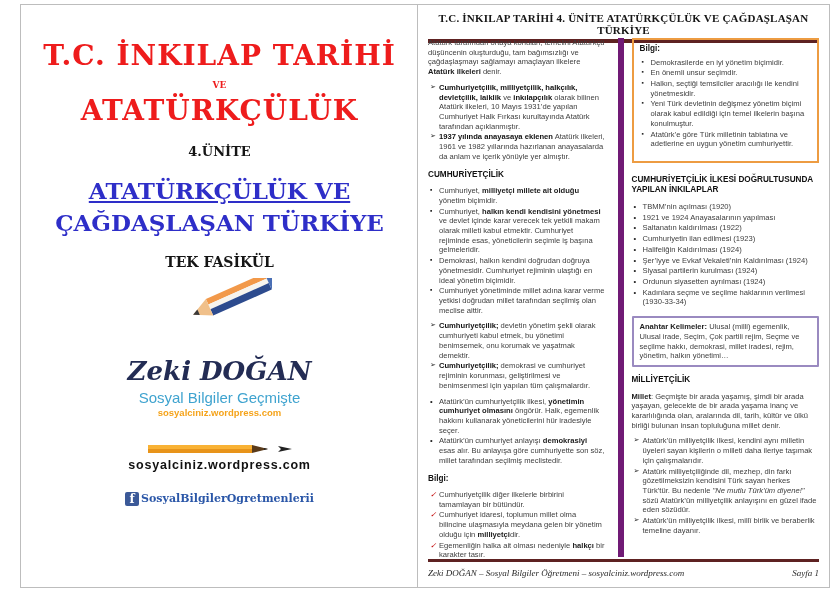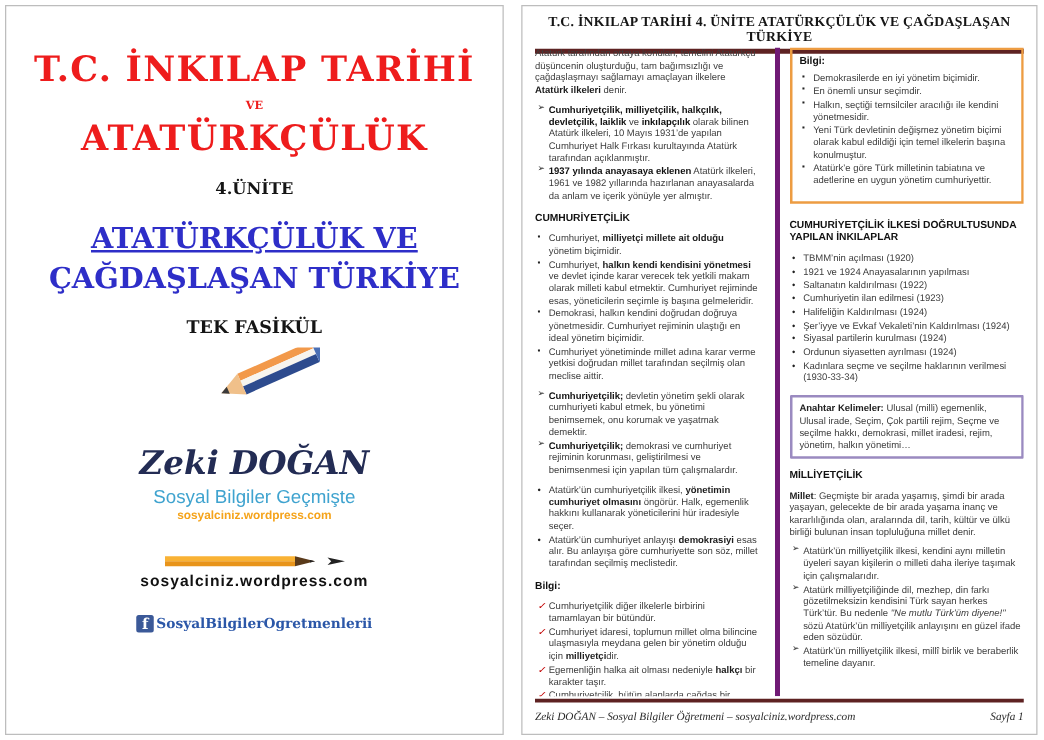--- a/index.html
+++ b/index.html
@@ -6,21 +6,21 @@
     --red:#ee1c1c; --blue:#2e2ec8; --navy:#232c54; --lblue:#3fa3cf;
     --orange:#f5a31a; --fb:#2b57a8; --maroon:#5e2222;
     --boxorange:#ed9c42; --boxpurple:#9a8ac0; --checkred:#c00000;
     --ink:#3d3d3d;
   }
   *{margin:0;padding:0;box-sizing:border-box;}
   html,body{background:#fff;}
   body{font-family:"Liberation Sans",sans-serif;}
   .canvas{position:relative;width:835px;height:592px;background:#fff;overflow:hidden;}
   .page{position:absolute;top:4px;height:584px;background:#fff;border:1px solid #bdbdbd;}
-  .page-cover{left:4px;width:399px;}
+  .page-cover{left:20px;width:399px;}
   .page-content{left:417px;width:413px;}
 
   
   .page-cover{text-align:center;padding-top:36px;}
   .t-big{font-family:"DejaVu Serif",serif;font-weight:bold;font-size:28px;letter-spacing:1px;color:var(--red);line-height:1.1;}
   .t-ve{font-family:"DejaVu Serif",serif;font-weight:bold;font-size:9px;color:var(--red);margin:8px 0 6px;}
   .t-unit{font-family:"DejaVu Serif",serif;font-weight:bold;font-size:13px;color:#151515;margin-top:17px;}
   .t-sub{font-family:"DejaVu Serif",serif;font-weight:bold;font-size:23px;color:var(--blue);line-height:1.4;}
   .t-sub.first{margin-top:16px;text-decoration:underline;}
   .t-fasc{font-family:"DejaVu Serif",serif;font-weight:bold;font-size:14px;color:#151515;margin-top:15px;}
@@ -35,21 +35,21 @@
             font-family:"DejaVu Serif",serif;font-weight:bold;font-size:12px;line-height:14px;text-align:center;}
   .fb-name{font-family:"DejaVu Serif",serif;font-weight:bold;font-size:11px;color:var(--fb);}
 
   
   .page-content{padding:7px 10px;}
   .hdr{font-family:"Liberation Serif",serif;font-weight:bold;font-size:11px;color:#161616;text-align:center;letter-spacing:.2px;}
   .hdr-bar{height:4px;background:var(--maroon);margin-top:3px;}
   .cols{position:absolute;left:10px;right:10px;top:33px;bottom:30px;display:flex;overflow:hidden;}
   .col{font-size:7.6px;line-height:1.28;color:var(--ink);}
   .col b{color:#1d1d1d;}
-  .col-left{width:50%;padding-right:13px;border-right:4px solid #701a75;}
+  .col-left{width:50%;padding-right:13px;border-right:6px solid #701a75;}
   .col-right{width:50%;padding-left:8px;}
   .para{margin-bottom:6px;}
   .h{font-weight:bold;font-size:8.2px;color:#111;margin:8px 0 6px;}
   .list{margin-bottom:6px;}
   .li{display:flex;margin-bottom:1px;}
   .mk{flex:none;width:11px;padding-left:2px;}
   .tx{flex:1;}
   .arrows .mk{font-size:7px;color:#222;}
   .arrows .tx b{color:#111;}
   .squares .mk{font-size:6.5px;color:#222;}

